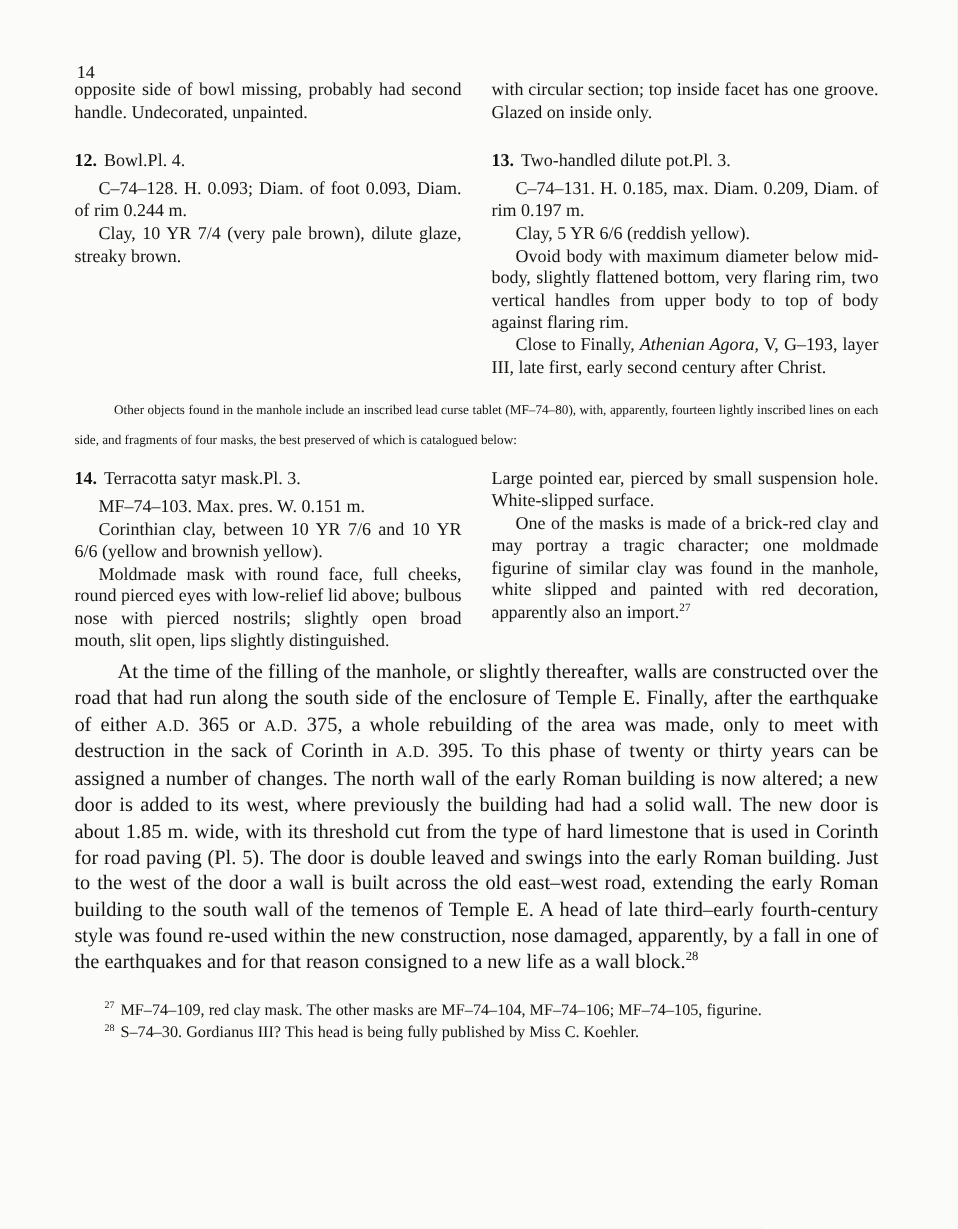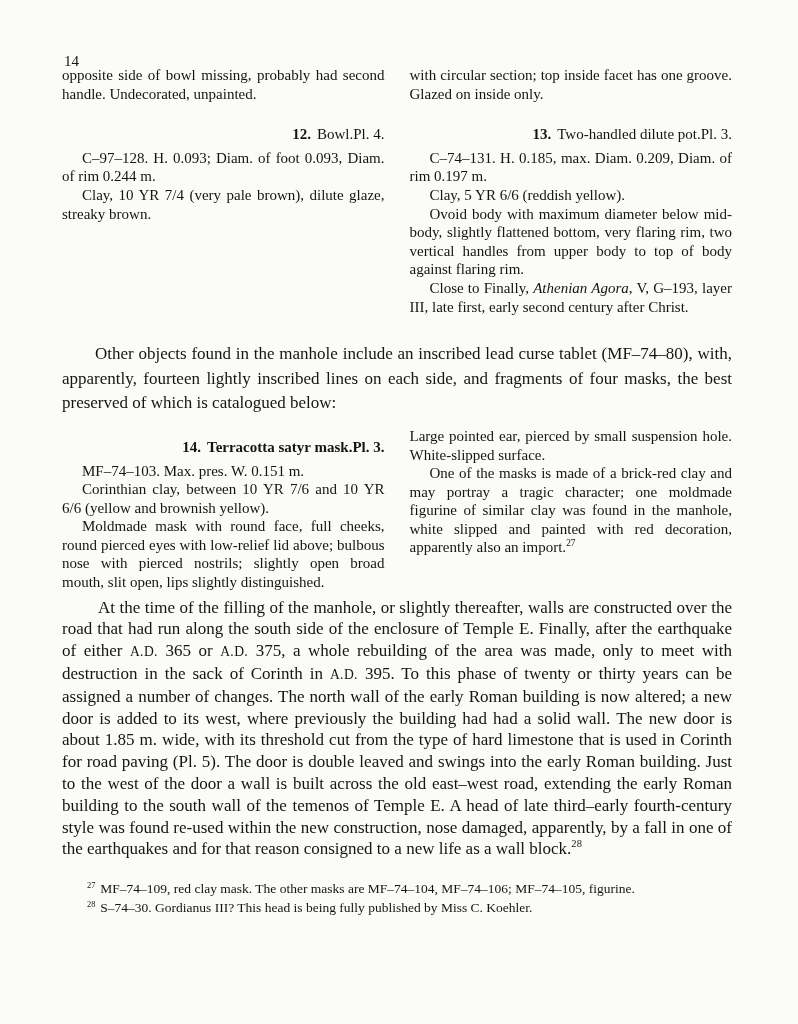--- a/index.html
+++ b/index.html
@@ -33,30 +33,30 @@
     word-spacing: 0;
   }
   
   .cat-columns { display: flex; gap: 25px; }
   .cat-col { flex: 1 1 0; min-width: 0; }
   .cat { font-size: 15px; line-height: 18.6px; }
   .cat p { text-align: justify; }
   .cat p.indent { text-indent: 20px; }
   .entry-head {
     display: flex;
-    justify-content: flex-end;
+    justify-content: flex-start;
     margin: 22px 0 5px 0;
   }
-  .entry-head.flush { margin-top: 11px; font-weight: bold; }
+  .entry-head.flush { margin-top: 0; }
   .entry-num { margin-right: 0.4em; }
   .plate { white-space: nowrap; }
   
   .mid-para {
-    margin-top: 26px;
-    font-size: 17px;
+    margin-top: 14px;
+    font-size: 11px;
     line-height: 24.6px;
     text-align: justify;
     text-indent: 33px;
   }
   
   .cat-block-2 { margin-top: 11px; }
   
   .body-para {
     margin-top: 5px;
     font-size: 17px;
@@ -85,21 +85,21 @@
     <span class="page-num">14</span>
   </header>
 
   <section class="cat cat-columns">
     <div class="cat-col">
       <p class="noindent">opposite side of bowl missing, probably had second handle. Undecorated, unpainted.</p>
       <div class="entry-head">
         <span><b class="entry-num">12.</b><span>Bowl.</span></span>
         <span class="plate">Pl. 4.</span>
       </div>
-      <p class="indent">C–97–128. H. 0.093; Diam. of foot 0.093, Diam. of rim 0.244 m.</p>
+      <p class="indent">C–74–128. H. 0.093; Diam. of foot 0.093, Diam. of rim 0.244 m.</p>
       <p class="indent">Clay, 10 YR 7/4 (very pale brown), dilute glaze, streaky brown.</p>
     </div>
     <div class="cat-col">
       <p class="noindent">with circular section; top inside facet has one groove. Glazed on inside only.</p>
       <div class="entry-head">
         <span><b class="entry-num">13.</b><span>Two-handled dilute pot.</span></span>
         <span class="plate">Pl. 3.</span>
       </div>
       <p class="indent">C–74–131. H. 0.185, max. Diam. 0.209, Diam. of rim 0.197 m.</p>
       <p class="indent">Clay, 5 YR 6/6 (reddish yellow).</p>

